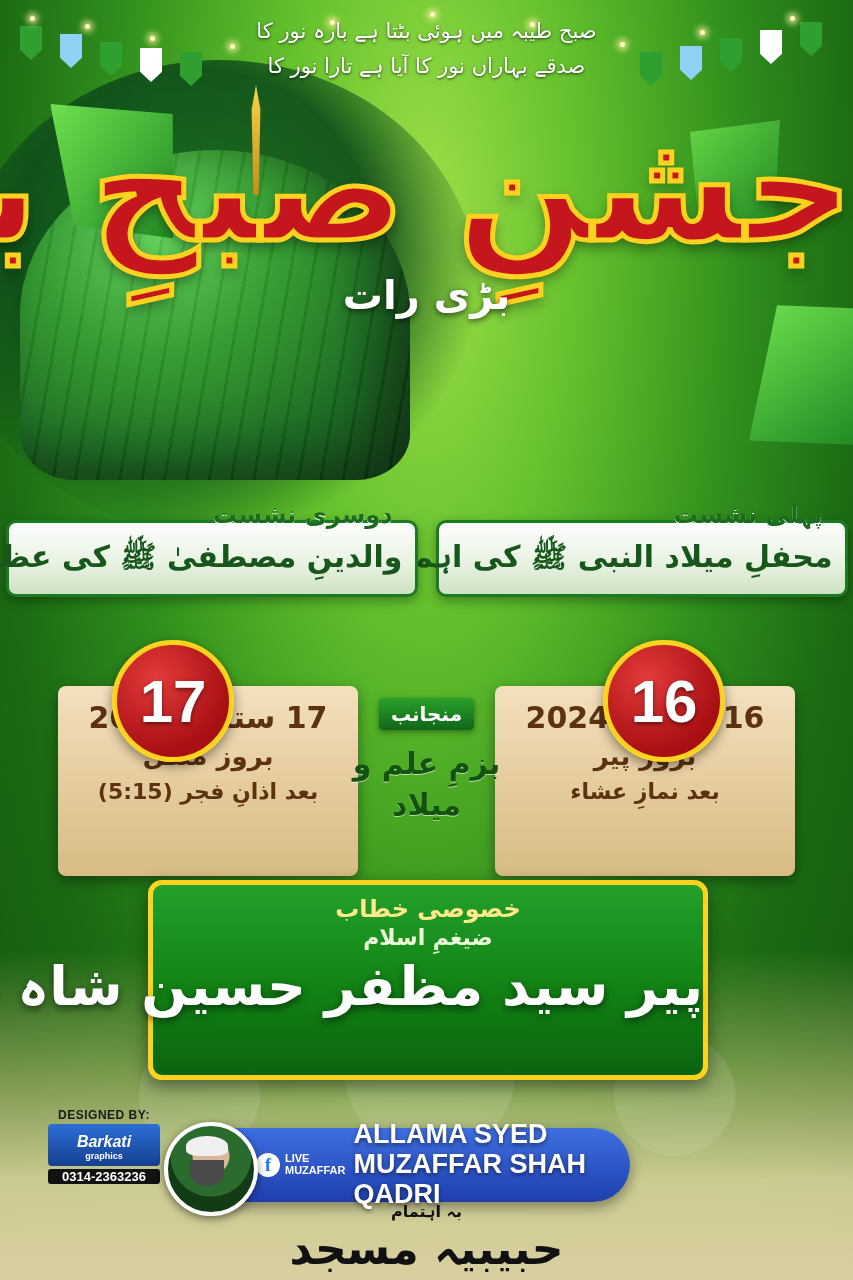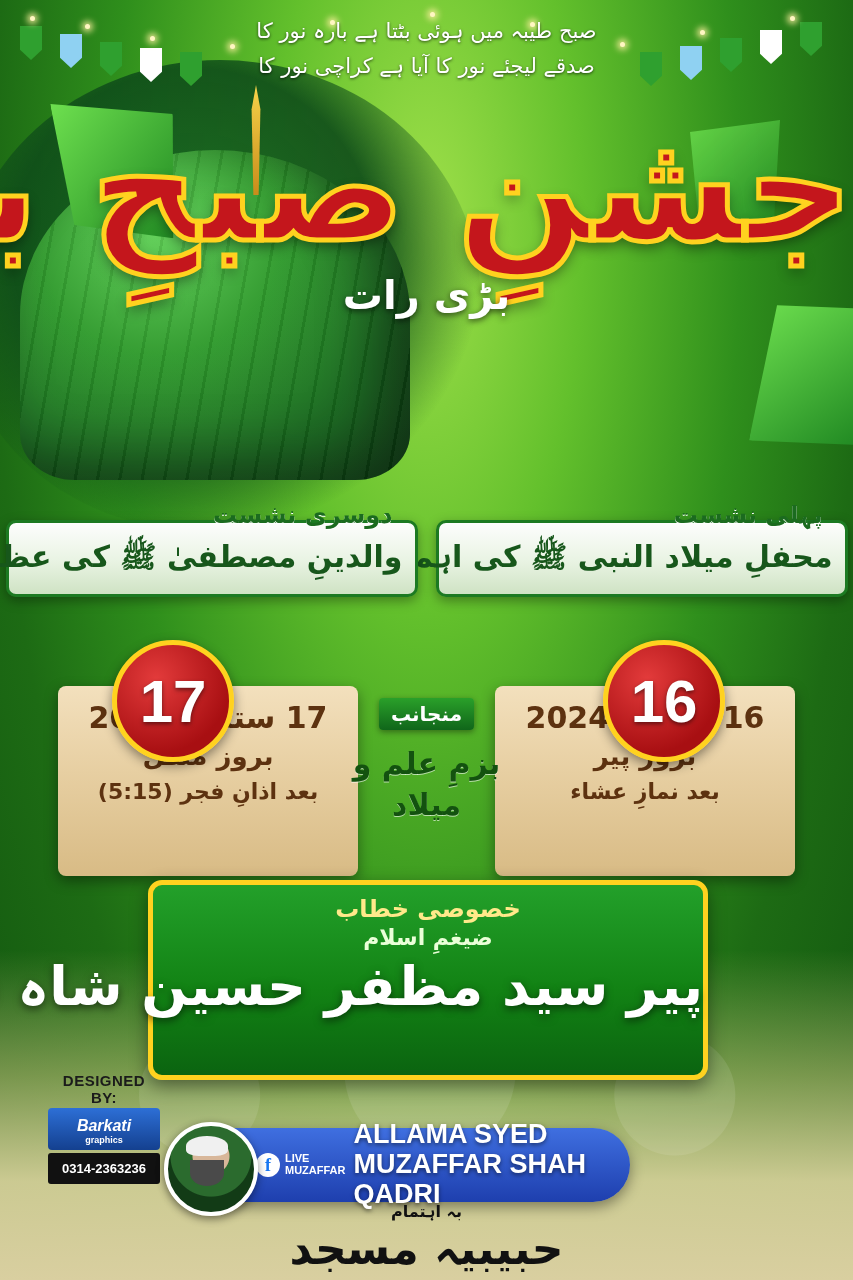--- a/index.html
+++ b/index.html
@@ -300,21 +300,21 @@
 
   
   .designer {
     position: absolute;
     left: 48px; bottom: 96px;
     width: 112px;
     text-align: center;
     color: #1b1b1b;
   }
   .designer-label {
-    font-size: 15px;
+    font-size: 12px;
     font-weight: bold;
     letter-spacing: .5px;
     margin-top: 41px;
   }
   .designer-logo {
     margin-top: 2px;
     background: linear-gradient(180deg, #2d6fd6, #14408f);
     color: #fff;
     border-radius: 4px;
     padding: 9px 0 5px 0;
@@ -323,21 +323,21 @@
     font-style: italic;
   }
   .designer-logo small { display:block; font-size: 9px; font-style: normal; }
   .designer-phone {
     margin-top: 3px;
     background: #111;
     color: #fff;
     font-size: 13px;
     font-weight: bold;
     border-radius: 3px;
-    padding: 8px 0;
+    padding: 0 0;
   }
 
   
   .livebar {
     position: absolute;
     left: 170px; bottom: 78px;
     width: 460px; height: 74px;
     background: linear-gradient(180deg, #3f6fe0, #1e3fae);
     border-radius: 40px;
     box-shadow: 0 5px 14px rgba(0,0,0,.4);
@@ -449,21 +449,21 @@
     <div class="lightdot" style="left:330px; top:20px;"></div>
     <div class="lightdot" style="left:430px; top:12px;"></div>
     <div class="lightdot" style="left:530px; top:22px;"></div>
     <div class="lightdot" style="left:620px; top:42px;"></div>
     <div class="lightdot" style="left:700px; top:30px;"></div>
     <div class="lightdot" style="left:790px; top:16px;"></div>
   </div>
 
   <div class="couplet urdu">
     <div>صبح طیبہ میں ہوئی بٹتا ہے بارہ نور کا</div>
-    <div>صدقے لیجئے نور کا آیا ہے کراچی نور کا</div>
+    <div>صدقے بہاراں نور کا آیا ہے تارا نور کا</div>
   </div>
 
   <div class="title-wrap">
     <div class="title-main urdu">جشنِ صبحِ بہاراں</div>
     <div class="title-sub urdu">بڑی رات</div>
   </div>
 
   <div class="sessions">
     <div class="session">
       <div class="session-tag urdu">پہلی نشست</div>

